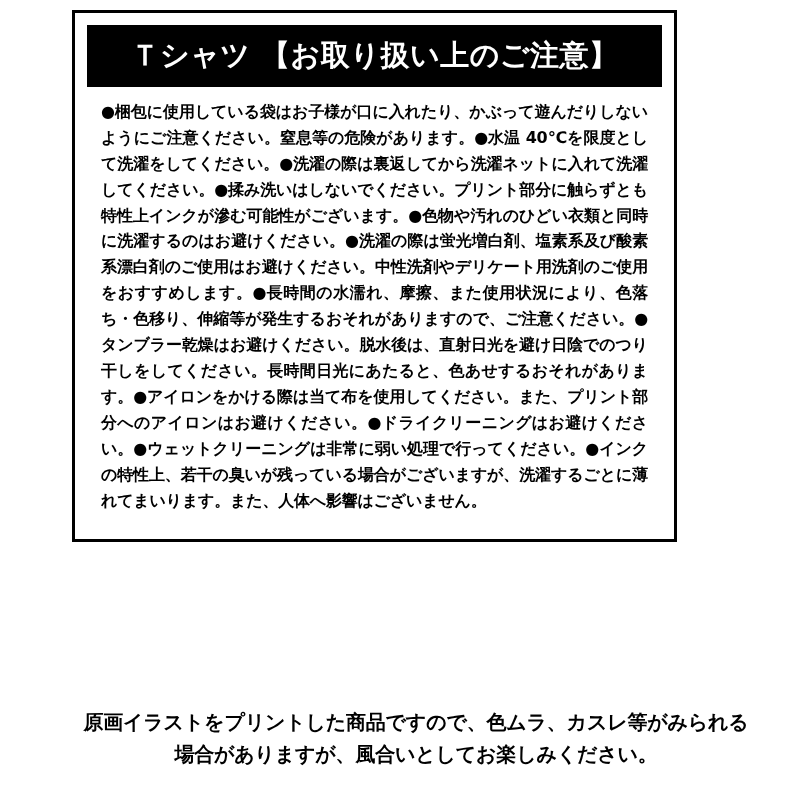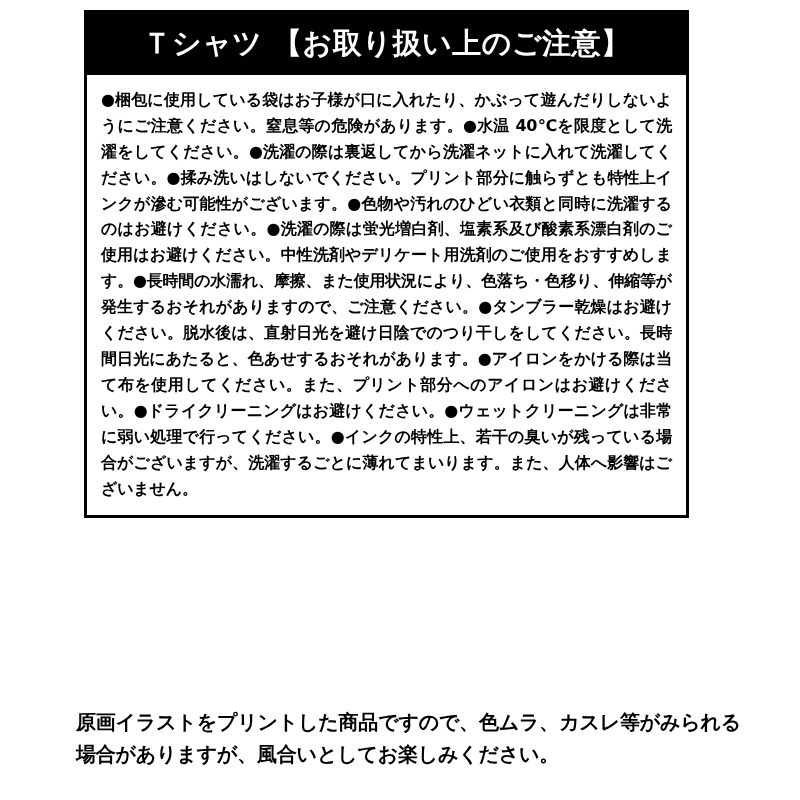--- a/index.html
+++ b/index.html
@@ -15,27 +15,27 @@
     -webkit-font-smoothing: antialiased;
   }
   .page {
     position: relative;
     width: 800px;
     height: 800px;
     box-sizing: border-box;
   }
   .notice-box {
     position: absolute;
-    left: 84px;
+    left: 72px;
     top: 10px;
     width: 605px;
     box-sizing: border-box;
     border: 3px solid #000000;
     background: #ffffff;
-    padding: 0;
+    padding: 12px;
   }
   .notice-title {
     background: #000000;
     color: #ffffff;
     text-align: center;
     font-size: 29px;
     font-weight: bold;
     line-height: 1.55;
     letter-spacing: 0.5px;
     padding: 8px 4px 9px 4px;
@@ -54,21 +54,21 @@
   }
   .footer-note {
     position: absolute;
     left: 76px;
     top: 706px;
     width: 680px;
     font-size: 20px;
     font-weight: bold;
     line-height: 1.62;
     letter-spacing: -0.2px;
-    text-align: left;
+    text-align: center;
     word-break: break-all;
   }
 </style>
 </head>
 <body>
 
 <div class="page">
 
   <div class="notice-box">
     <div class="notice-title">Ｔシャツ 【お取り扱い上のご注意】</div>

